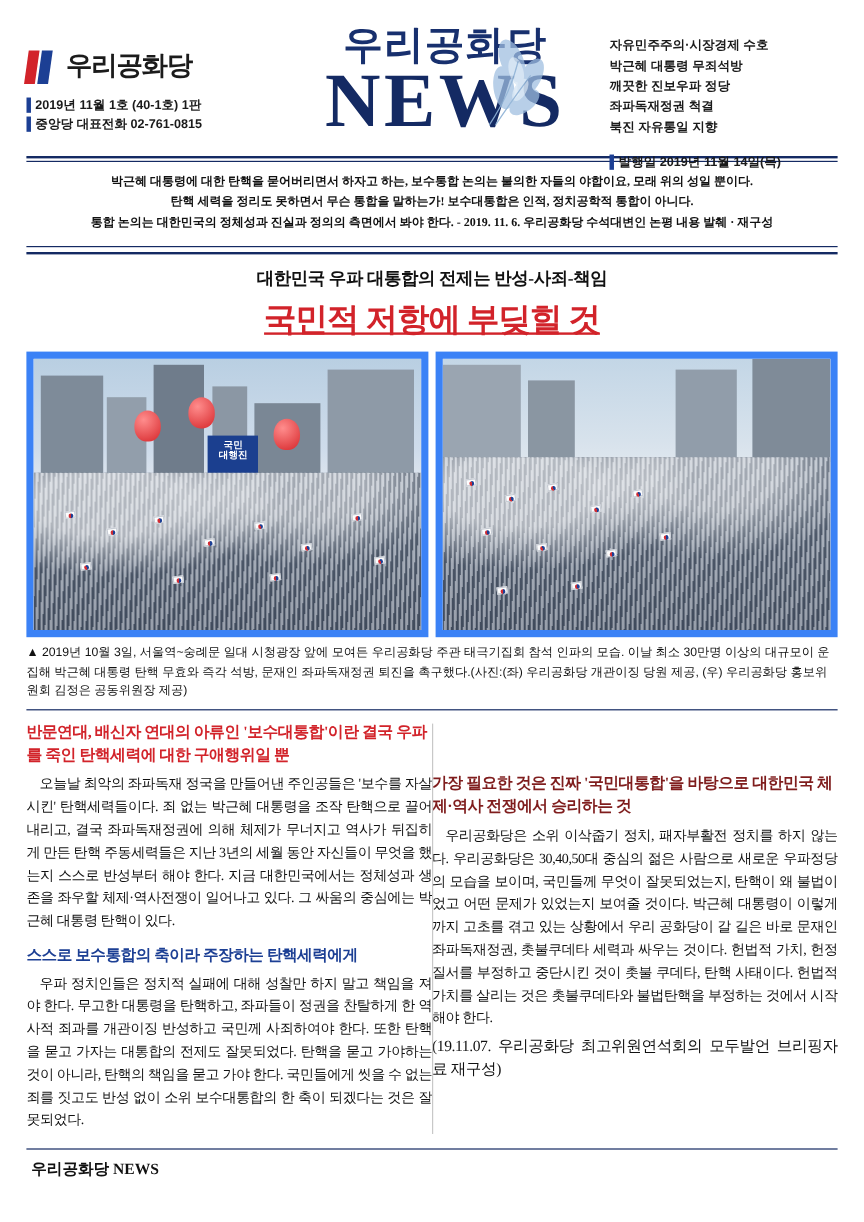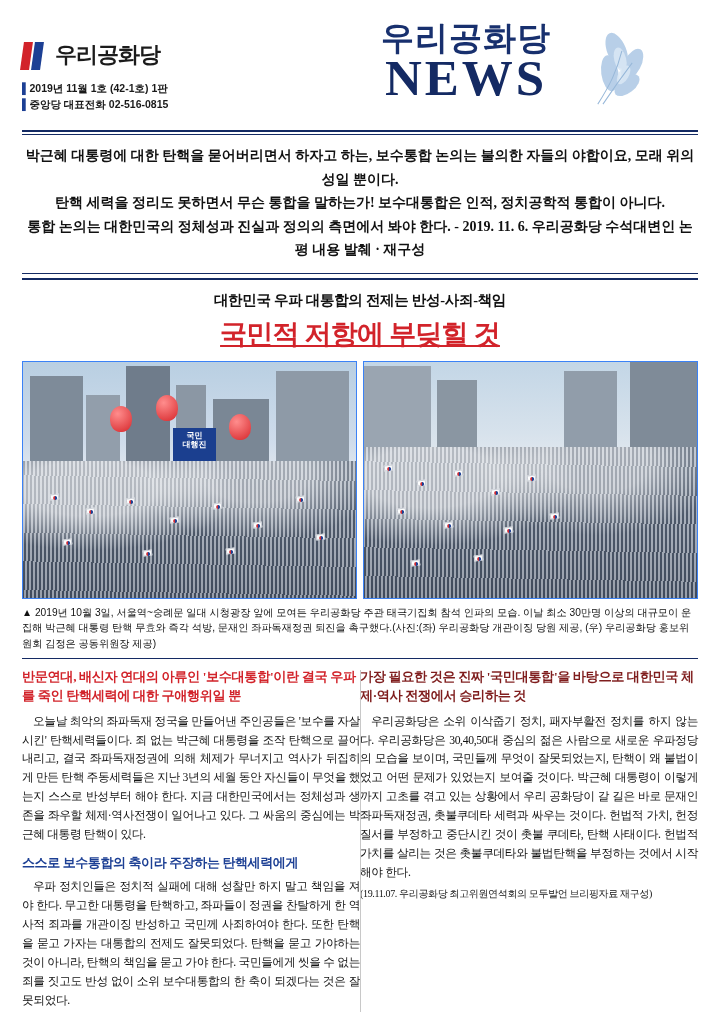--- a/index.html
+++ b/index.html
@@ -81,21 +81,21 @@
   .mast-center .title-ko {
     font-family: "Liberation Serif", serif;
     font-size: 33px;
     font-weight: bold;
     color: #18306e;
     letter-spacing: 1px;
     line-height: 1.1;
   }
   .mast-center .title-news {
     font-family: "Liberation Serif", serif;
-    font-size: 51px;
+    font-size: 64px;
     font-weight: bold;
     color: #142a63;
     letter-spacing: 3px;
     line-height: 0.95;
     margin-top: -2px;
   }
   .flower {
     position: absolute;
     right: 40px; top: 4px;
     width: 86px; height: 92px;
@@ -124,21 +124,21 @@
     margin: 4px 0 0 0;
   }
   .rule-thin {
     border-top: 1px solid #142a63;
     margin: 2px 0 0 0;
   }
 
   
   .editorial {
     padding: 9px 2px 9px 2px;
-    font-size: 14px;
+    font-size: 10px;
     line-height: 1.68;
     color: #111;
     text-align: center;
     font-family: "Liberation Serif", serif;
     font-weight: bold;
   }
   .editorial p { margin: 0; }
 
   
   .kicker {
@@ -162,21 +162,21 @@
 
   
   .photos {
     display: flex;
     gap: 6px;
     height: 238px;
   }
   .photo {
     position: relative;
     overflow: hidden;
-    border: 1px solid #3b82f6;
+    border: 6px solid #3b82f6;
   }
   .photo.left { width: 50%; }
   .photo.right { width: 50%; }
 
   
   .sky-l {
     position: absolute; inset: 0;
     background: linear-gradient(#b9cfe2 0%, #cfdceb 34%, #dfe6ee 46%, #c9cfd6 60%, #b4bbc4 100%);
   }
   .bldg { position: absolute; background: #8d99a6; }
@@ -253,20 +253,21 @@
   .rule-after-caption {
     border-top: 1.6px solid #142a63;
     margin-top: 7px;
   }
 
   
   .columns {
     display: flex;
     margin-top: 9px;
     position: relative;
+    align-items: center;
   }
   .columns::after {
     content: "";
     position: absolute;
     left: 50%;
     top: 2px;
     bottom: 2px;
     width: 1px;
     background: #c8c8c8;
   }
@@ -290,21 +291,21 @@
   .body-text p { margin: 0 0 3px 0; text-indent: 11px; }
   .body-text p.noind { text-indent: 0; }
   .sub-mid {
     font-weight: bold;
     font-size: 13px;
     color: #1c3f94;
     margin: 9px 0 6px 0;
     letter-spacing: -0.4px;
   }
   .source-note {
-    font-size: 10px;
+    font-size: 13px;
     line-height: 1.5;
     margin-top: 2px;
     text-indent: 0;
   }
 
   
   .footer-rule {
     border-top: 1.8px solid #142a63;
     margin-top: 10px;
   }
@@ -332,24 +333,24 @@
 
     <div class="mast-left">
       <div class="logo-row">
         <span class="logo-mark">
           <span class="bar-red"></span>
             <span class="bar-blue"></span>
         </span>
         <span class="logo-text">우리공화당</span>
       </div>
       <div class="meta">
-        <span class="tick">▌</span><span>2019년 11월 1호 (42-1호) 1판</span>
+        <span class="tick">▌</span><span>2019년 11월 1호 (40-1호) 1판</span>
       </div>
       <div class="meta">
-        <span class="tick">▌</span><span>중앙당 대표전화 02-516-0815</span>
+        <span class="tick">▌</span><span>중앙당 대표전화 02-761-0815</span>
       </div>
     </div>
 
     <div class="mast-center">
       <div class="title-ko">우리공화당</div>
       <div class="title-news">NEWS</div>
       <svg class="flower" viewBox="0 0 100 100">
         <g fill="#9fbfe0" opacity="0.8">
           <ellipse cx="52" cy="30" rx="11" ry="22" transform="rotate(-22 52 30)"></ellipse>
           <ellipse cx="70" cy="46" rx="10" ry="20" transform="rotate(28 70 46)"></ellipse>
@@ -360,20 +361,30 @@
           <ellipse cx="56" cy="40" rx="7" ry="14" transform="rotate(-14 56 40)"></ellipse>
           <ellipse cx="60" cy="58" rx="6" ry="12" transform="rotate(30 60 58)"></ellipse>
         </g>
         <g stroke="#8fb2d6" stroke-width="1.2" fill="none">
           <path d="M30 92 C44 70 52 54 58 30"></path>
           <path d="M36 92 C48 74 58 60 70 44"></path>
         </g>
       </svg>
     </div>
 
+    <div class="mast-right">
+      <div>자유민주주의·시장경제 수호</div>
+      <div>박근혜 대통령 무죄석방</div>
+      <div>깨끗한 진보우파 정당</div>
+      <div>좌파독재정권 척결</div>
+      <div>북진 자유통일 지향</div>
+      <div class="pub">
+        <span class="tick">▌</span><span>발행일 2019년 11월 14일(목)</span>
+      </div>
+    </div>
   </div>
 
   <div class="rule-thick"></div>
   <div class="rule-thin"></div>
 
   <div class="editorial">
     <p>박근혜 대통령에 대한 탄핵을 묻어버리면서 하자고 하는, 보수통합 논의는 불의한 자들의 야합이요, 모래 위의 성일 뿐이다.</p>
     <p>탄핵 세력을 정리도 못하면서 무슨 통합을 말하는가! 보수대통합은 인적, 정치공학적 통합이 아니다.</p>
     <p>통합 논의는 대한민국의 정체성과 진실과 정의의 측면에서 봐야 한다. - 2019. 11. 6. 우리공화당 수석대변인 논평 내용 발췌 · 재구성</p>
   </div>

